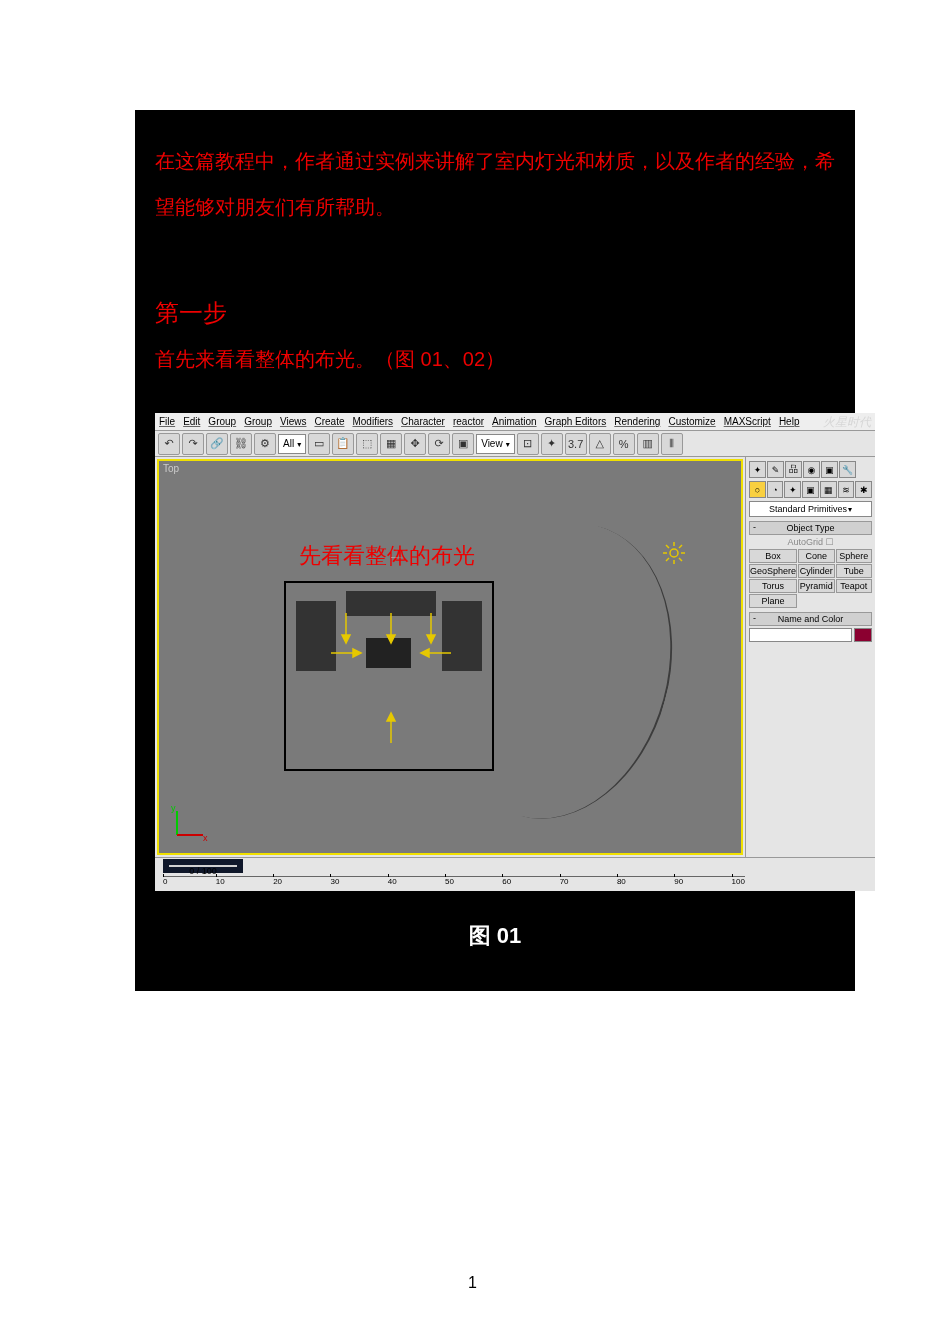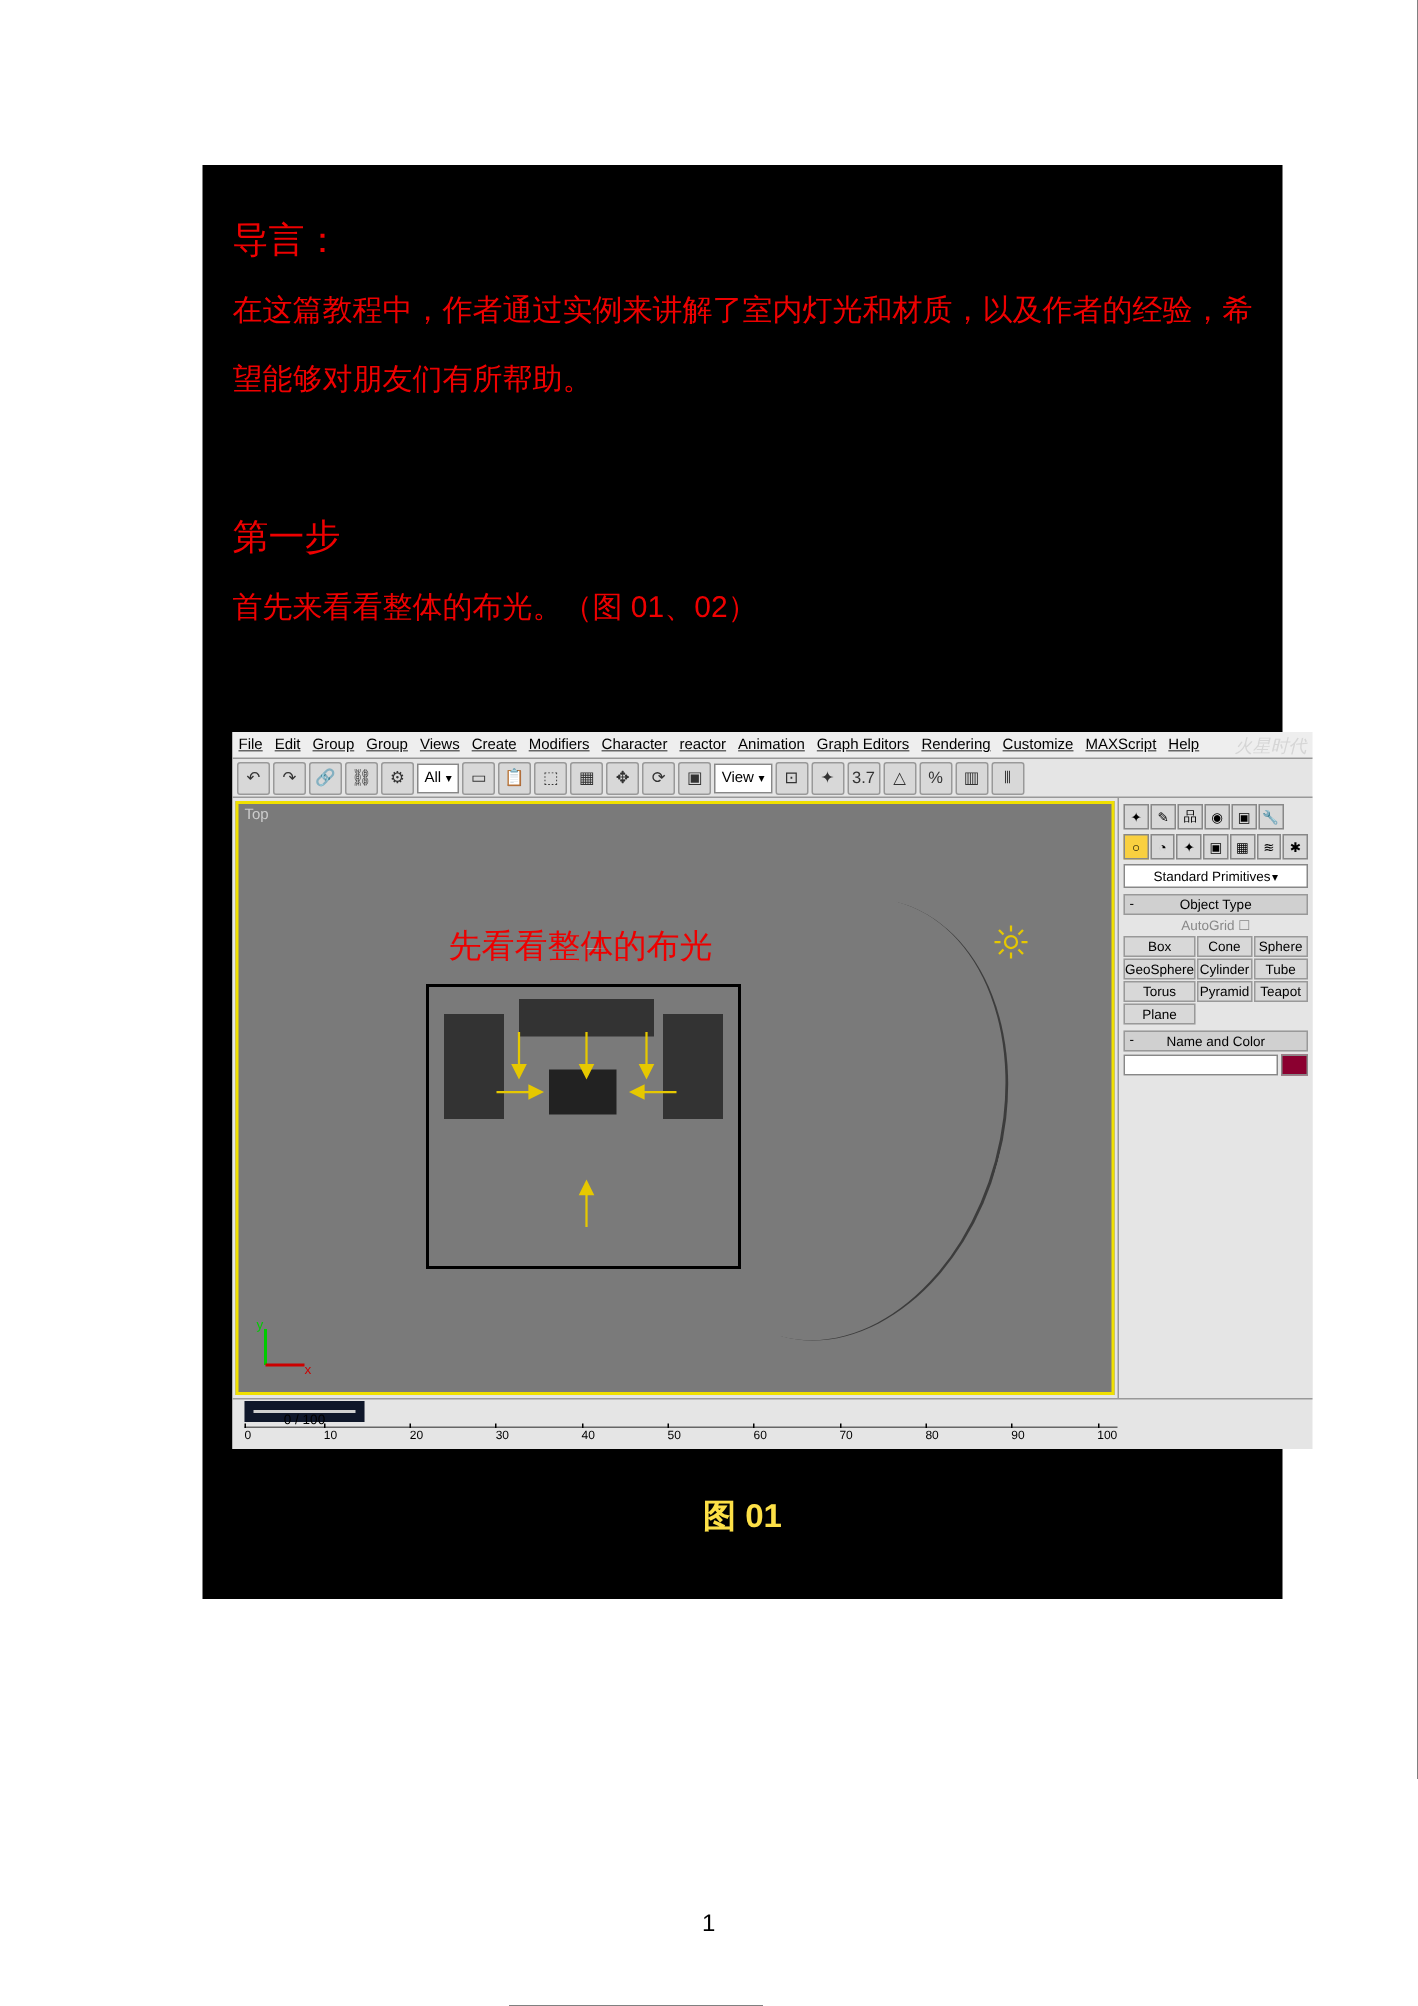--- a/index.html
+++ b/index.html
@@ -27,24 +27,25 @@
     top: 110px;
     left: 135px;
     width: 720px;
     background: #000;
     padding: 28px 20px 40px 20px;
   }
   .red-text { color: #e00; font-size: 24px; line-height: 46px; }
   .body-text { color: #e00; font-size: 20px; line-height: 46px; }
   .section-gap { height: 60px; }
   .screenshot {
-    margin-top: 60px;
+    margin-top: 31px;
     width: 720px;
     background: #fff;
     position: relative;
+    border-radius: 13px;
   }
   .menubar {
     height: 18px;
     background: #eee;
     border-bottom: 1px solid #999;
     font-size: 10px;
     color: #000;
     padding: 2px 4px;
     display: flex;
     gap: 8px;
@@ -285,42 +286,41 @@
     position: absolute;
     top: -3px;
     left: 0;
     width: 1px;
     height: 3px;
     background: #000;
   }
   .caption-figure {
     text-align: center;
     font-size: 22px;
-    color: #fde047;
+    color: #ffffff;
     margin-top: 30px;
     font-weight: bold;
   }
   .page-num {
     position: absolute;
     bottom: 45px;
     left: 0;
     width: 100%;
     text-align: center;
     font-size: 16px;
     color: #000;
   }
 </style>
 </head>
 <body>
 
 <div class="page">
   <div class="help-text">如有帮助，欢迎下载。</div>
 
   <div class="black-panel">
-    <div class="red-text">导言：</div>
     <div class="body-text">在这篇教程中，作者通过实例来讲解了室内灯光和材质，以及作者的经验，希望能够对朋友们有所帮助。</div>
     <div class="section-gap"></div>
     <div class="red-text">第一步</div>
     <div class="body-text">首先来看看整体的布光。（图 01、02）</div>
 
     <div class="screenshot">
       <div class="menubar">
         <span>File</span>
         <span>Edit</span>
         <span>Group</span>

